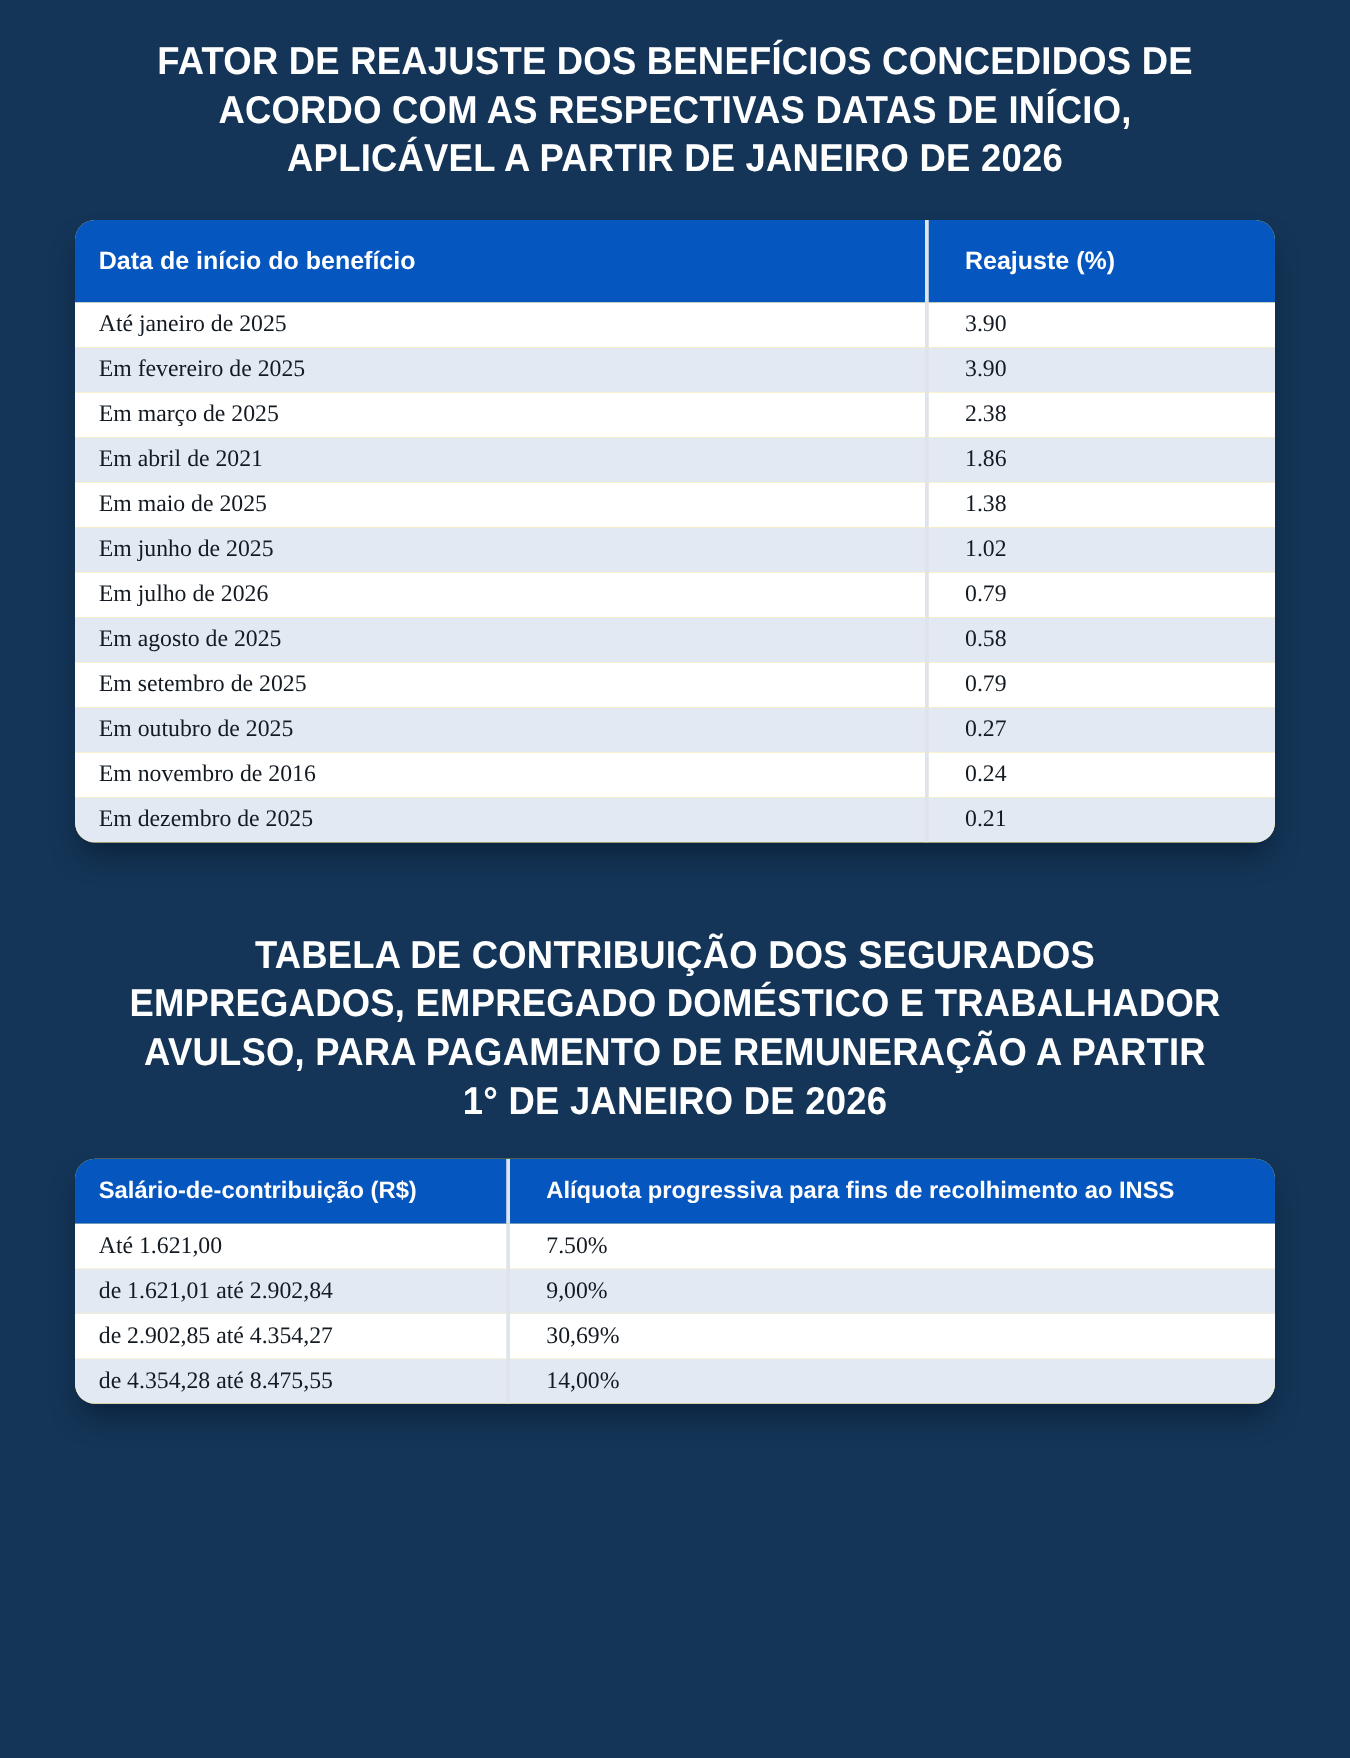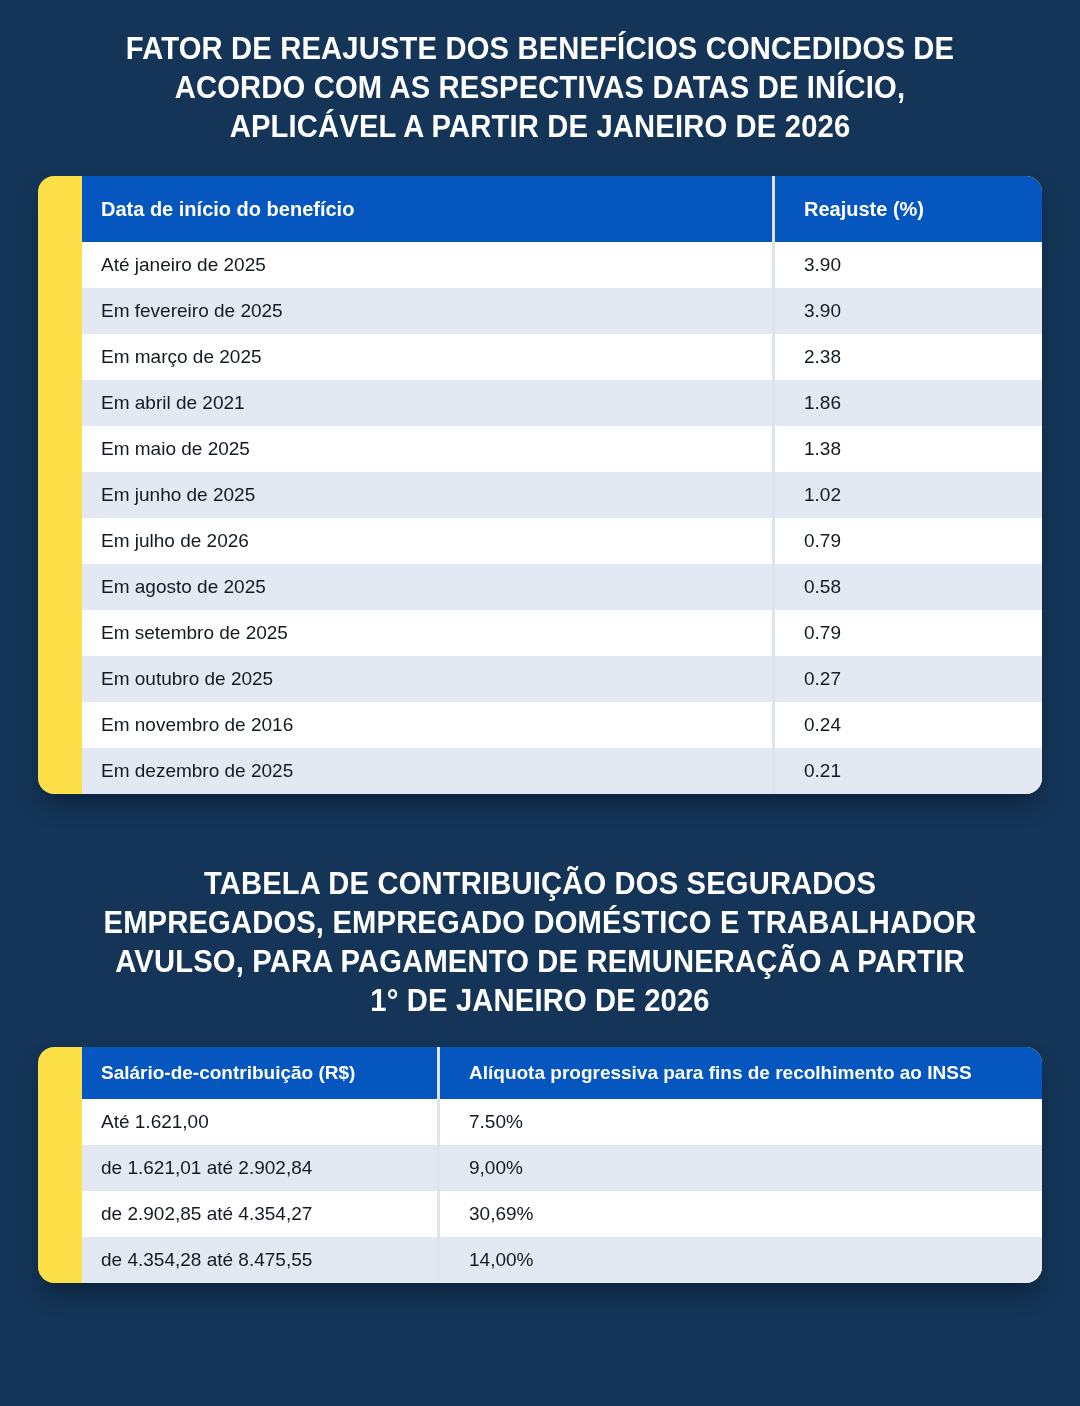--- a/index.html
+++ b/index.html
@@ -30,21 +30,20 @@
   .title-1 { padding-top: 29px; }
   .title-2 { margin-top: 70px; }
 
   .card {
     width: 960px;
     margin: 0 auto;
     border-radius: 16px;
     overflow: hidden;
     box-shadow: 0 14px 22px -6px rgba(2, 12, 28, 0.5);
     background: #fde047;
-    padding-left: 44px;
   }
   .card-1 { margin-top: 30px; }
   .card-2 { margin-top: 27px; }
 
   .thead, .trow { display: grid; }
   .card-1 .thead, .card-1 .trow { grid-template-columns: 680px 1fr; }
   .card-2 .thead, .card-2 .trow { grid-template-columns: 345px 1fr; }
 
   .thead {
     background: #0556BE;
@@ -54,34 +53,34 @@
 
   .cell {
     display: flex;
     align-items: center;
     padding-left: 19px;
     box-sizing: border-box;
   }
   .cell.c2 {
     padding-left: 29px;
     border-left: 3px solid #dfe3ea;
-    margin-left: 10px;
   }
   .th {
     color: #ffffff;
     font-weight: 700;
     font-size: 20px;
   }
   .card-2 .th { font-size: 19px; }
 
   .trow {
-    height: 46px;
+    height: 36px;
     background: #ffffff;
     color: #131A22;
     font-size: 19px;
+    font-family: Liberation Serif, serif;
   }
   .trow:nth-child(odd) { background: #E3E9F3; }
   
   .trow:nth-child(even) { background: #ffffff; }
   .trow:nth-child(odd):not(.thead) { background: #E3E9F3; }
 </style>
 </head>
 <body>
 
 <div class="page">

